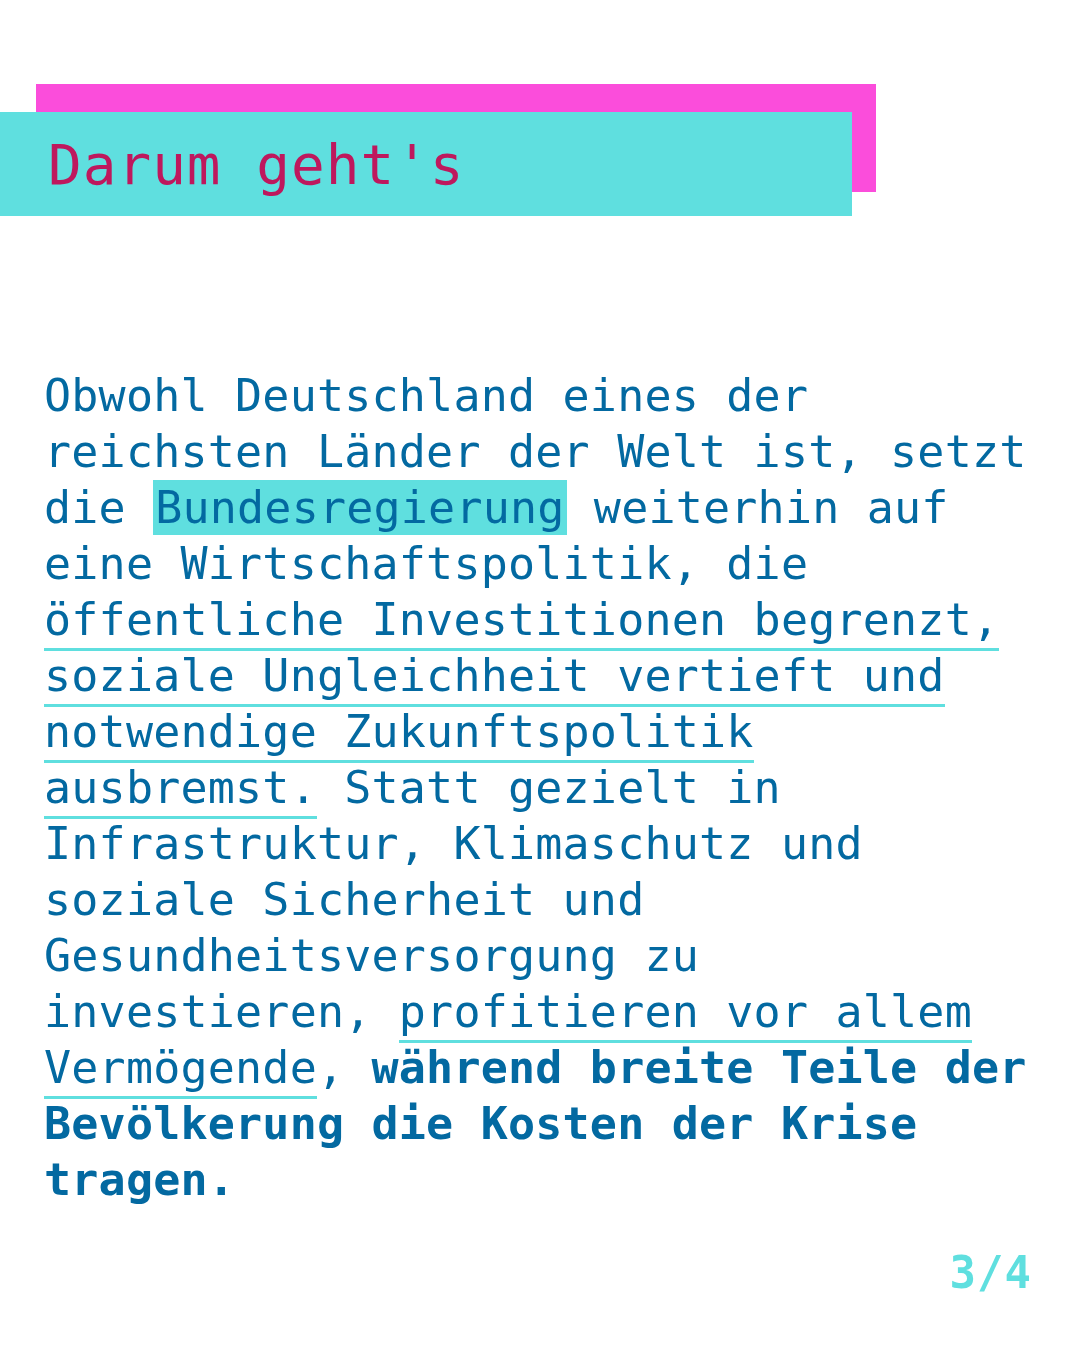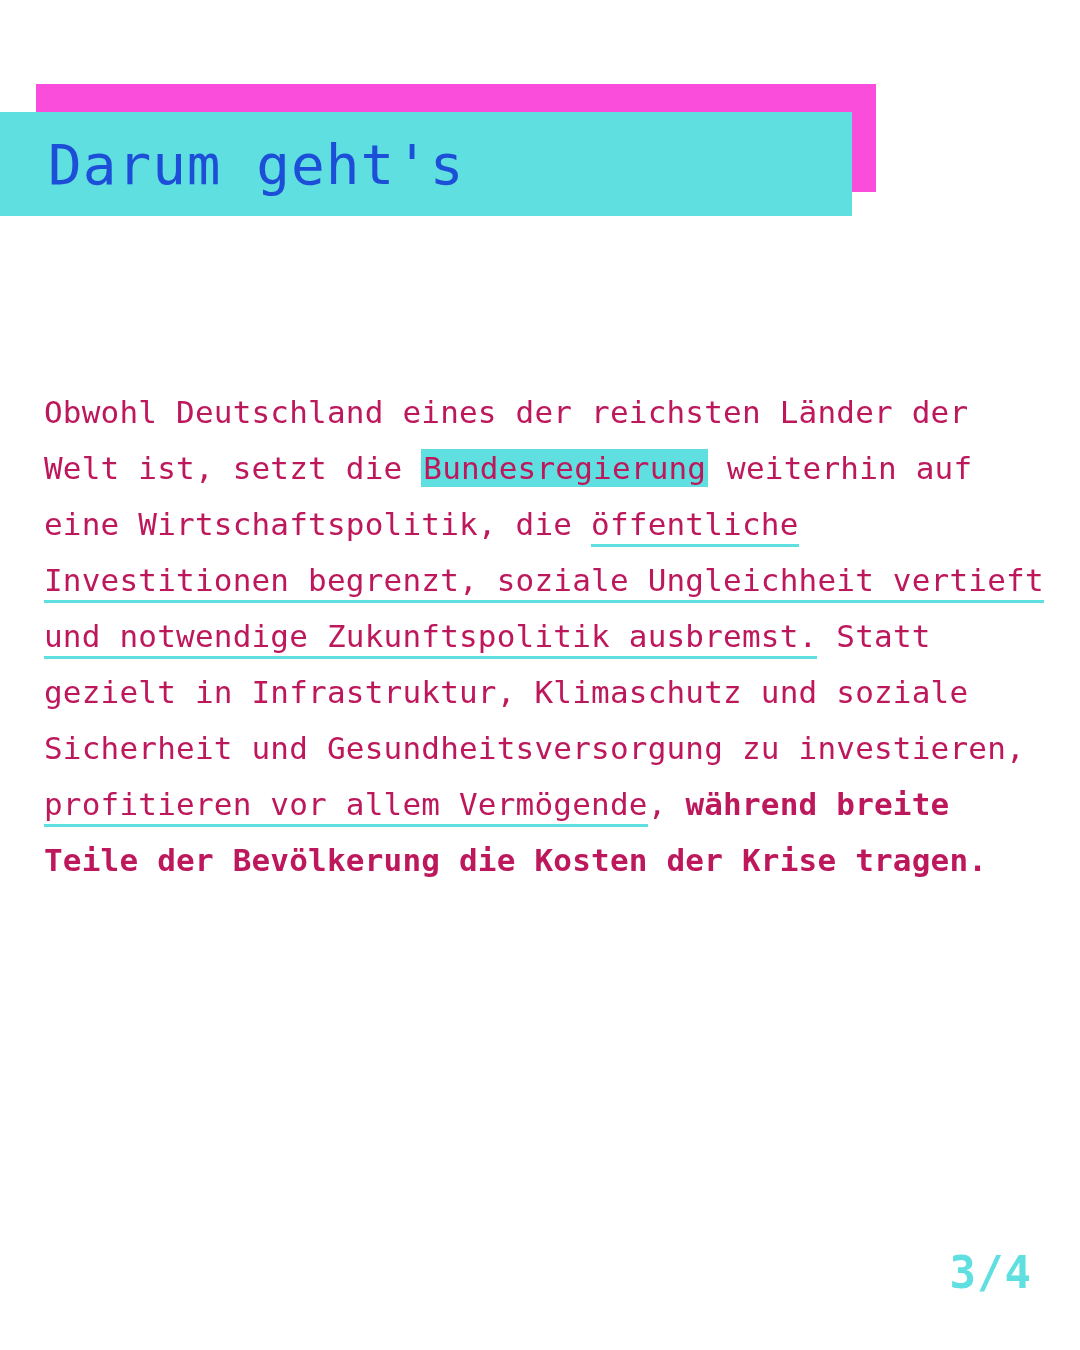--- a/index.html
+++ b/index.html
@@ -38,36 +38,36 @@
     width: 852px;
     height: 104px;
     background: #5fdfdf;
     display: flex;
     align-items: center;
   }
   .title-text {
     font-family: "DejaVu Sans Mono", monospace;
     font-size: 56px;
     font-weight: 400;
-    color: #1d4ed8;
+    color: #be185d;
     letter-spacing: 1px;
     padding-left: 48px;
     white-space: nowrap;
   }
 
   
   .body-copy {
     position: absolute;
     left: 44px;
-    top: 384px;
+    top: 368px;
     width: 1000px;
     font-family: "DejaVu Sans Mono", monospace;
-    font-size: 31px;
+    font-size: 45px;
     line-height: 56px;
-    color: #be185d;
+    color: #0369a1;
     letter-spacing: 0.2px;
   }
   .hl {
     background: #5fdfdf;
     padding: 1px 2px;
   }
   .ul {
     border-bottom: 3px solid #5fdfdf;
     padding-bottom: 2px;
   }

